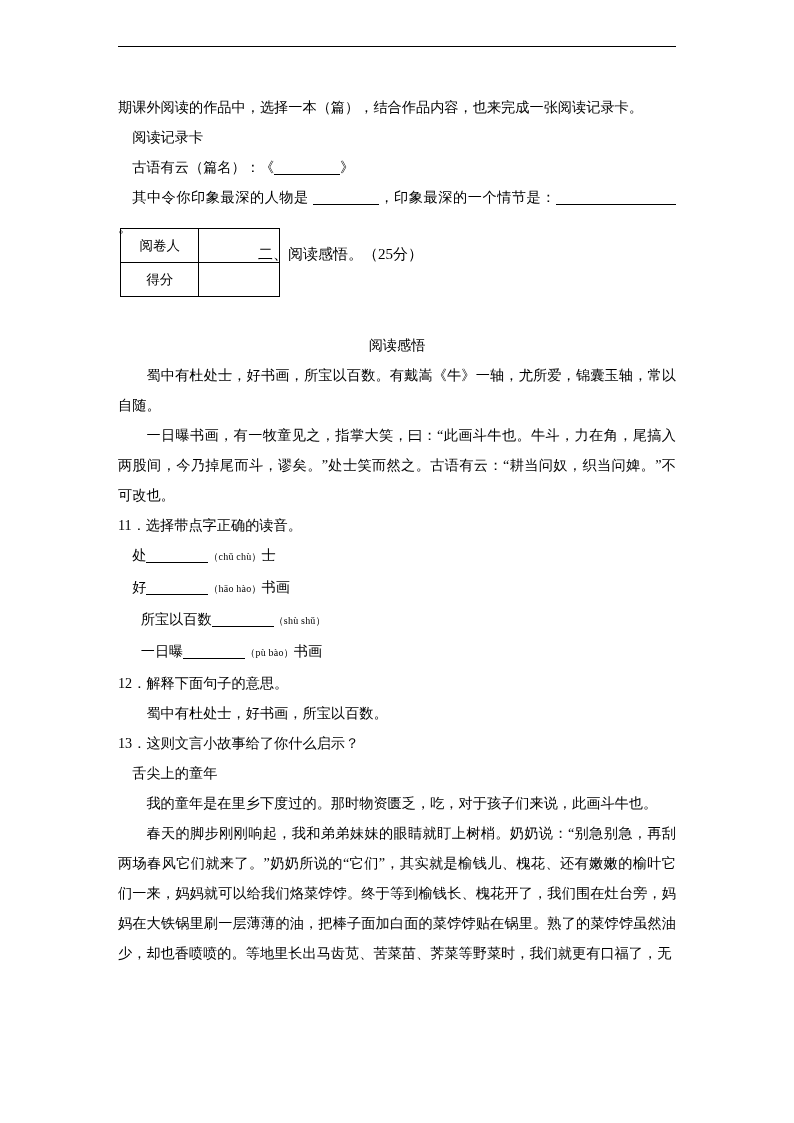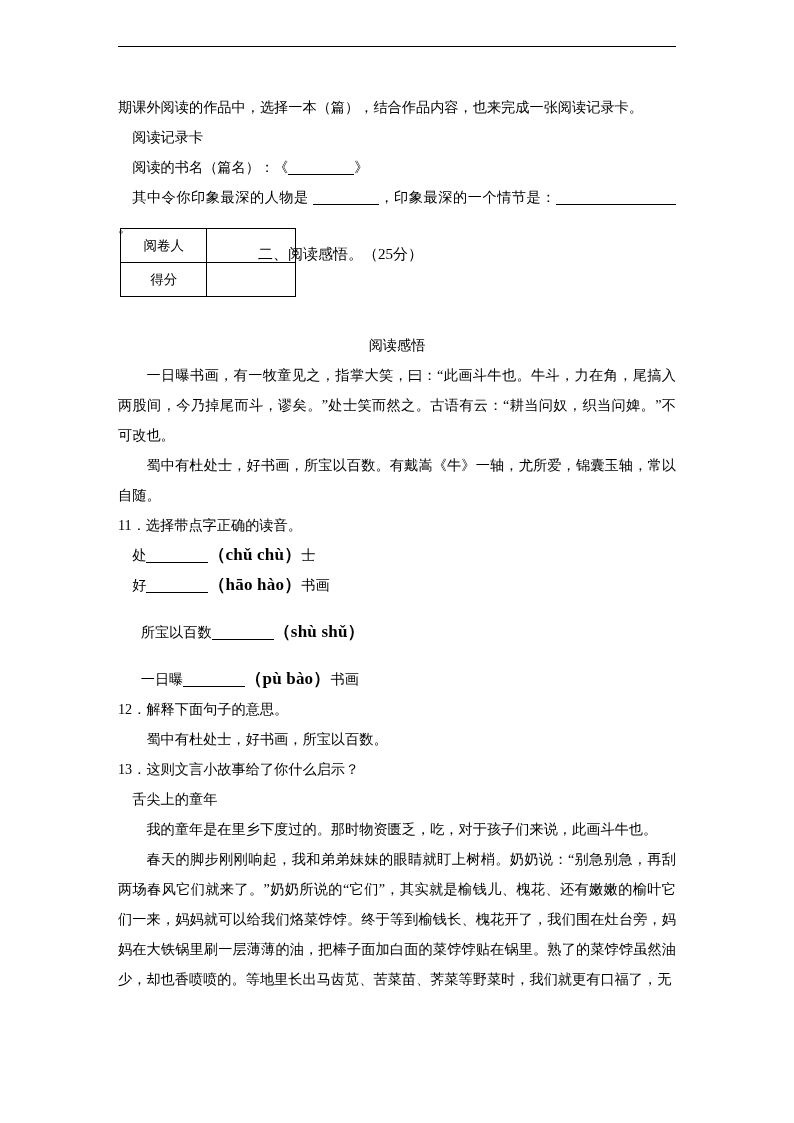--- a/index.html
+++ b/index.html
@@ -39,49 +39,48 @@
   p {
     margin: 0;
     font-size: 14.2px;
     line-height: 30px;
     text-align: justify;
     text-justify: inter-ideograph;
     white-space: normal;
   }
   .indent2 { text-indent: 2em; }
   .indent1 { text-indent: 1em; }
-  .indent15 { text-indent: 1.6em; margin-top: 17px; }
+  .indent15 { text-indent: 1.6em; }
 
   
   .blank {
     display: inline-block;
     border-bottom: 1.3px solid #000;
     vertical-align: -0.18em;
   }
   .blank-s { width: 62px; }
   .blank-m { width: 66px; }
   .blank-xl { width: 120px; }
 
   .pinyin {
     font-family: "Liberation Serif", "DejaVu Serif", serif;
-    font-size: 17px;
+    font-size: 10px;
     letter-spacing: 0.2px;
-    font-weight: bold;
   }
 
   
   .score-table-wrap {
     position: absolute;
     left: 120px;
     top: 228px;
     width: 146px;
   }
   table.score-table {
     border-collapse: collapse;
-    width: 176px;
+    width: 160px;
     background: transparent;
   }
   table.score-table td {
     border: 1.2px solid #000;
     height: 33px;
     font-size: 13.5px;
     text-align: center;
     vertical-align: middle;
     padding: 0;
   }
@@ -120,21 +119,21 @@
 
 <div class="page">
 
   <div class="header-rule"></div>
 
   <div class="content">
     <p>期课外阅读的作品中，选择一本（篇），结合作品内容，也来完成一张阅读记录卡。</p>
 
     <p class="indent1">阅读记录卡</p>
 
-    <p class="indent1"><span>阅读的书名（篇名）：《</span><span class="blank blank-m"></span><span>》</span></p>
+    <p class="indent1"><span>古语有云（篇名）：《</span><span class="blank blank-m"></span><span>》</span></p>
 
     <p class="indent1"><span>其中令你印象最深的人物是</span>&nbsp;<span class="blank blank-m"></span><span>，印象最深的一个情节是：</span><span class="blank blank-xl"></span><span>。</span></p>
   </div>
 
   <div class="score-table-wrap">
     <table class="score-table">
       <tbody>
           <tr>
         <td class="label">阅卷人</td>
         <td class="value"></td>
@@ -147,22 +146,22 @@
       </table>
   </div>
 
   <div class="section-heading">二、阅读感悟。（25分）</div>
 
 
   <div class="body-flow">
 
     <p class="title-line">阅读感悟</p>
 
+    <p class="indent2">蜀中有杜处士，好书画，所宝以百数。有戴嵩《牛》一轴，尤所爱，锦囊玉轴，常以自随。</p>
     <p class="indent2">一日曝书画，有一牧童见之，指掌大笑，曰：“此画斗牛也。牛斗，力在角，尾搞入两股间，今乃掉尾而斗，谬矣。”处士笑而然之。古语有云：“耕当问奴，织当问婢。”不可改也。</p>
-    <p class="indent2">蜀中有杜处士，好书画，所宝以百数。有戴嵩《牛》一轴，尤所爱，锦囊玉轴，常以自随。</p>
 
     <p>11．选择带点字正确的读音。</p>
 
     <p class="indent1"><span>处</span><span class="blank blank-s"></span><span class="pinyin">（chǔ chù）</span><span>士</span></p>
 
     <p class="indent1"><span>好</span><span class="blank blank-s"></span><span class="pinyin">（hāo hào）</span><span>书画</span></p>
 
     <p class="indent15"><span>所宝以百数</span><span class="blank blank-s"></span><span class="pinyin">（shù shǔ）</span><span></span></p>
 
     <p class="indent15"><span>一日曝</span><span class="blank blank-s"></span><span class="pinyin">（pù bào）</span><span>书画</span></p>

